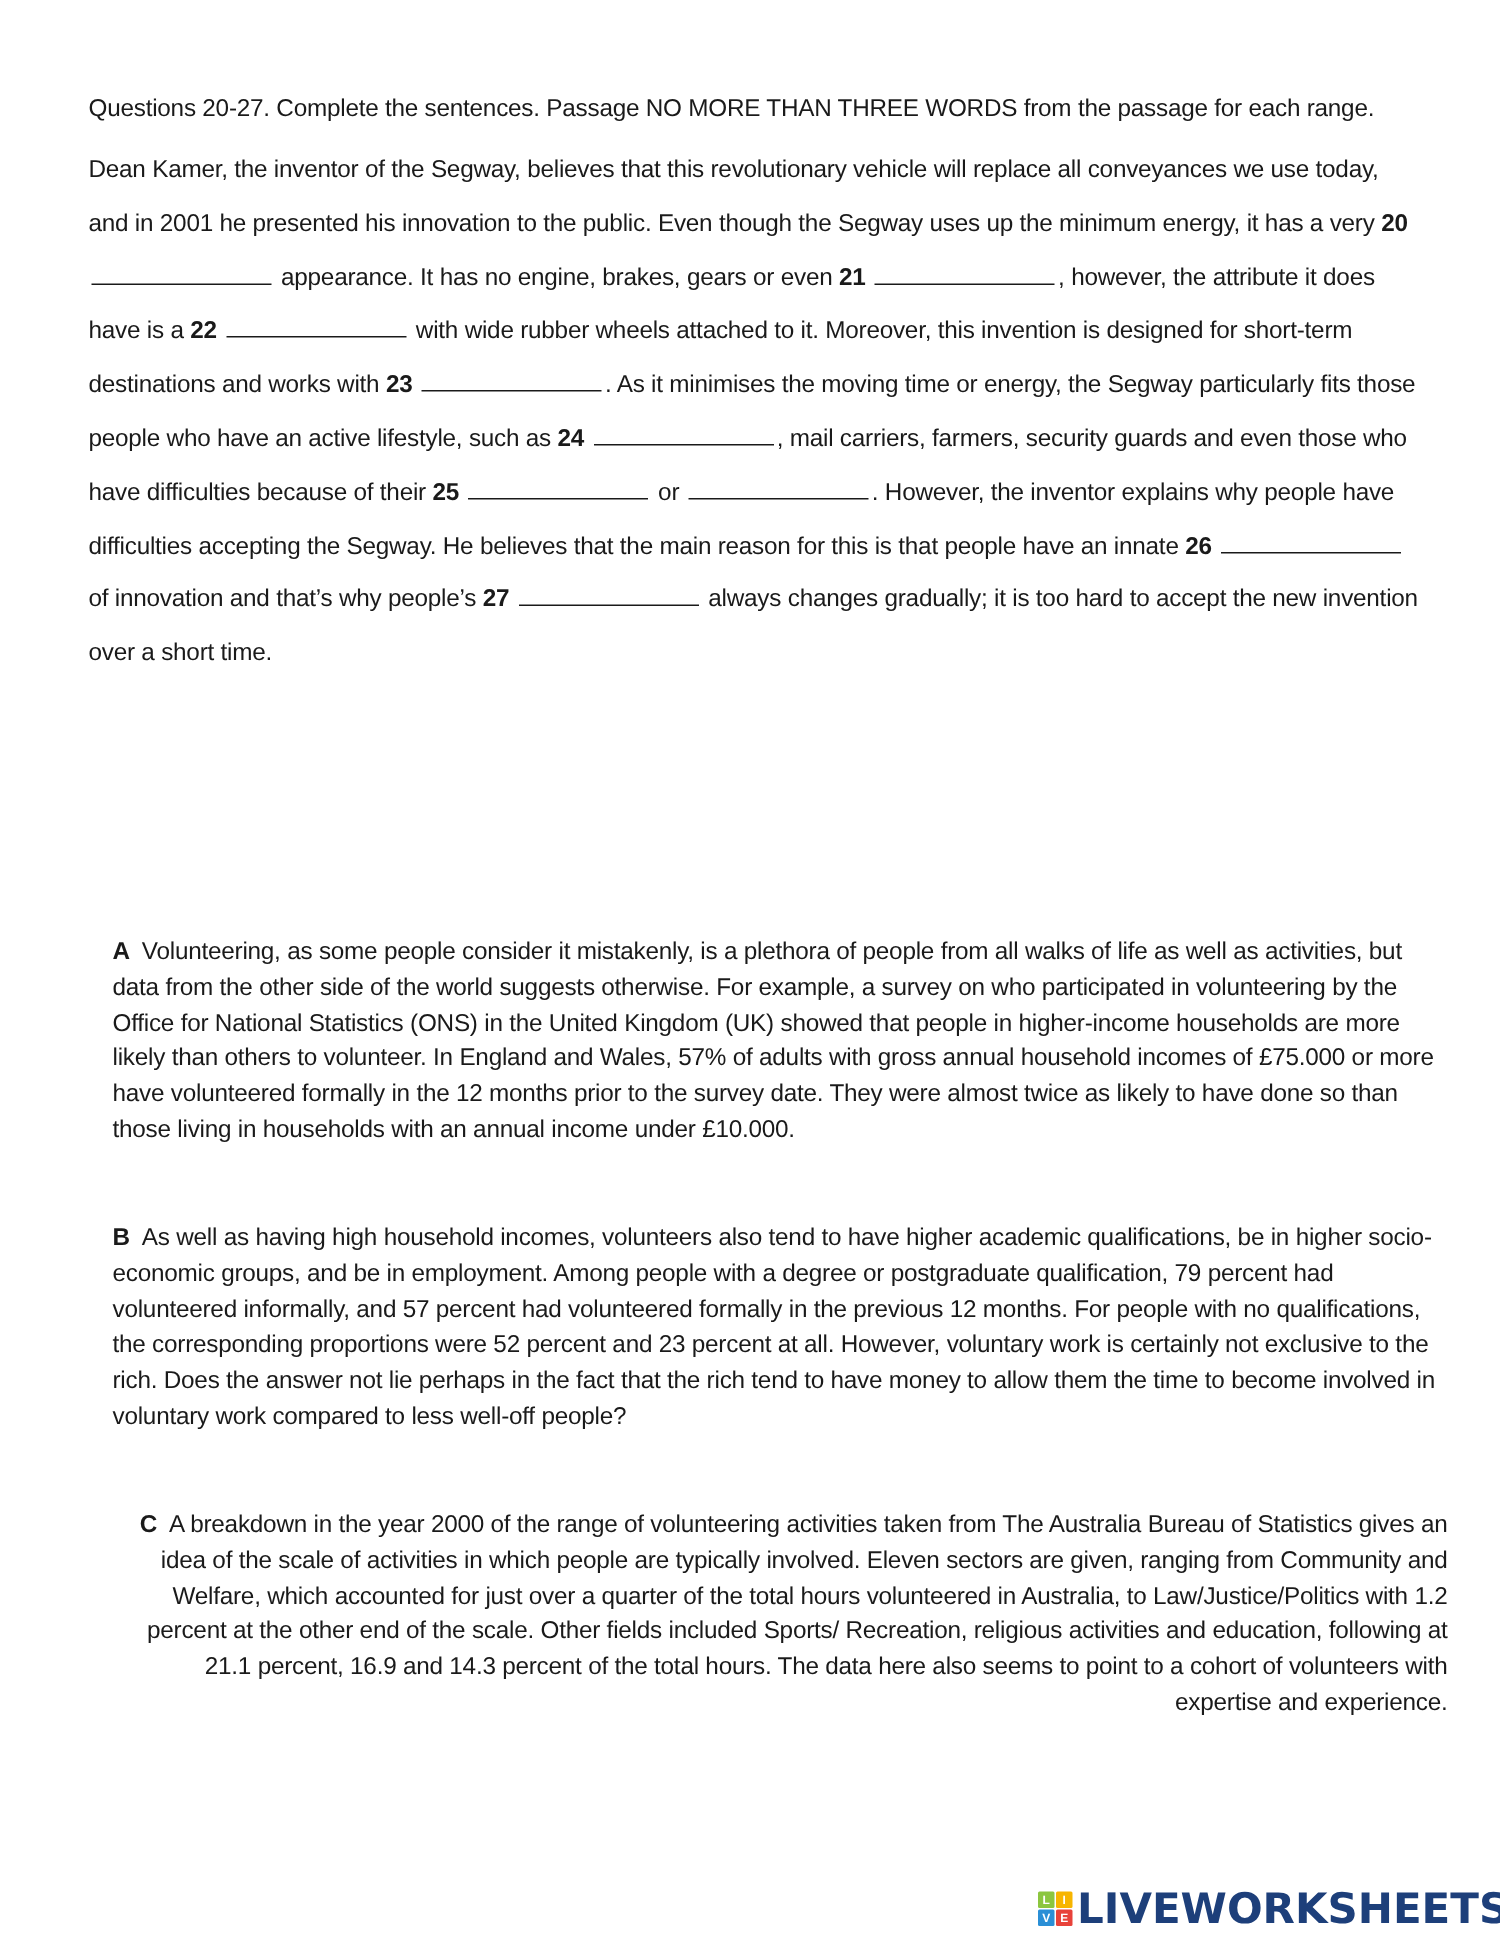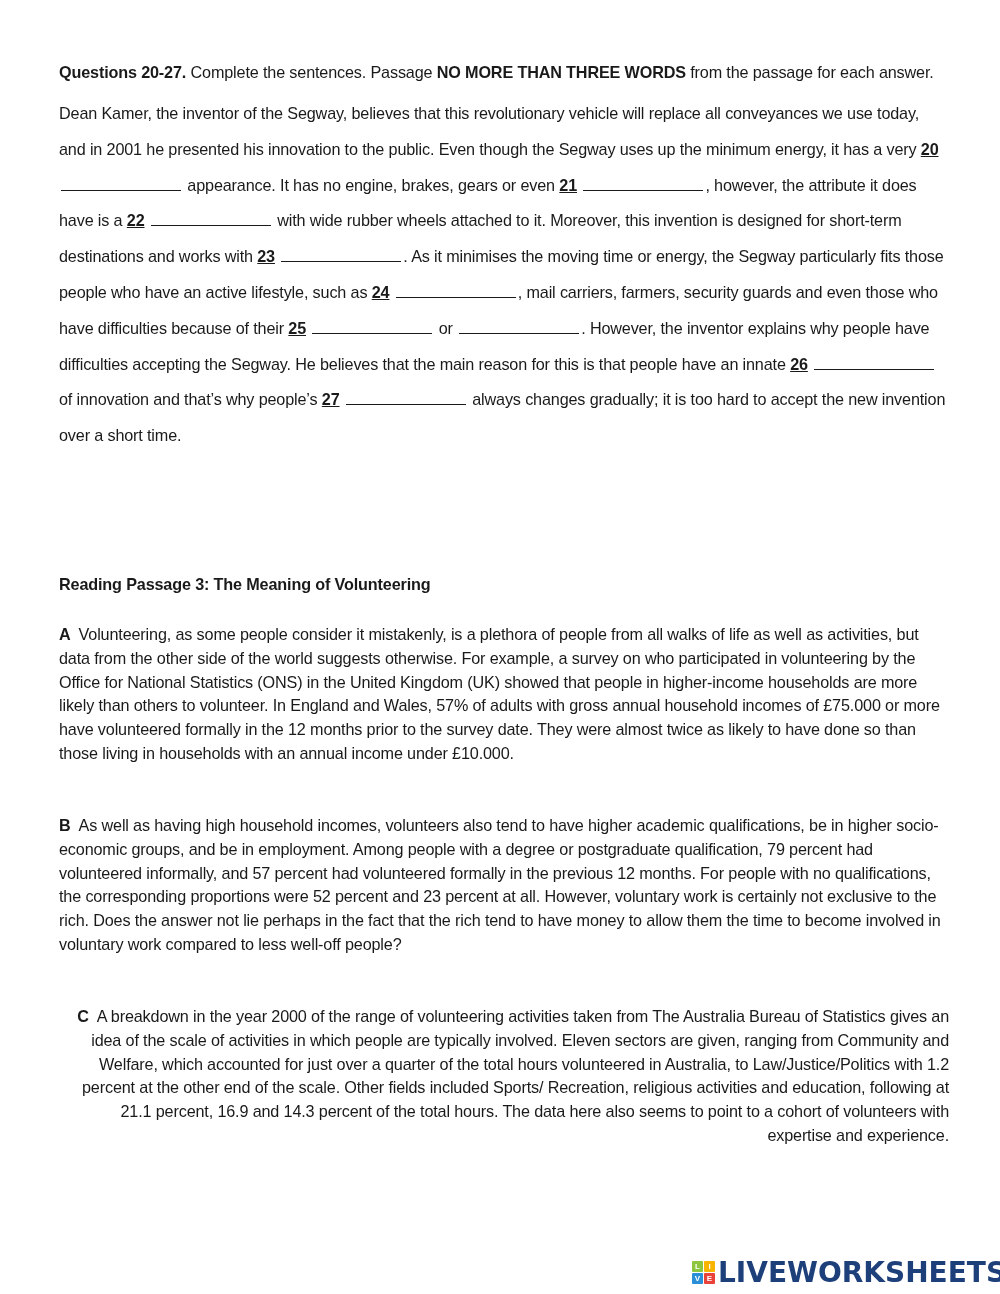--- a/index.html
+++ b/index.html
@@ -3,49 +3,48 @@
 <meta charset="utf-8">
 <style>
   html, body { margin: 0; padding: 0; background: #ffffff; }
   body {
     width: 1000px; height: 1294px; position: relative; overflow: hidden;
     font-family: "Liberation Sans", "DejaVu Sans", sans-serif;
     color: #1a1a1a;
   }
   .page { position: absolute; left: 59px; top: 60px; width: 890px; font-size: 16.2px; letter-spacing: -0.15px; }
   .instr { line-height: 24px; margin: 0; }
-  .instr b { font-weight: bold; text-align: center; }
+  .instr b { font-weight: normal; text-align: center; }
   .gap-passage { margin-top: 12px; line-height: 35.8px; }
-  .gap-passage b { font-weight: bold; text-decoration: underline; }
+  .gap-passage b { font-weight: bold; }
   .blank { display: inline-block; width: 120px; border-bottom: 1px solid #1a1a1a; height: 14px; vertical-align: baseline; margin: 0 2px; }
   .title { font-weight: bold; margin: 0; position: absolute; top: 515px; left: 0; }
-  .para { margin: 0; line-height: 23.8px; position: absolute; left: 0; width: 890px; }
+  .para { margin: 0; line-height: 23.8px; position: absolute; left: 16px; width: 890px; }
   .para .letter { font-weight: bold; margin-right: 8px; }
   #para-A { top: 563px; }
   #para-B { top: 754px; }
   #para-C { top: 945px; text-align: right; }
   #para-D { top: 1112px; }
   .logo { position: absolute; left: 692px; top: 1256px; display: flex; align-items: center; }
   .logo-grid { display: grid; grid-template-columns: 11px 11px; grid-template-rows: 11px 11px; gap: 1px; margin-right: 3px; }
   .logo-grid span { font-size: 8px; font-weight: bold; color: #fff; display: flex; align-items: center; justify-content: center; border-radius: 1px; line-height: 1; }
   .logo-text { font-size: 28px; font-weight: bold; color: #1d3f7a; letter-spacing: 0px; font-family: "DejaVu Sans", sans-serif; }
 </style>
 </head>
 <body>
 
 <div class="page">
   <p class="instr">
-    <b>Questions 20-27.</b><span>  Complete the sentences. Passage </span><b>NO MORE THAN THREE WORDS</b><span> from the passage for each answer.</span>
+    <b>Questions 20-27.</b><span>  Complete the sentences. Passage </span><b>NO MORE THAN THREE WORDS</b><span> from the passage for each range.</span>
   </p>
 
   <p class="gap-passage">
     <span>Dean Kamer, the inventor of the Segway, believes that this revolutionary vehicle will replace all conveyances we use today, and in 2001 he presented his innovation to the public. Even though the Segway uses up the minimum energy, it has a very </span><b>20</b> <span class="blank"></span><span> appearance. It has no engine, brakes, gears or even </span><b>21</b> <span class="blank"></span><span>, however, the attribute it does have is a </span><b>22</b> <span class="blank"></span><span> with wide rubber wheels attached to it. Moreover, this invention is designed for short-term destinations and works with </span><b>23</b> <span class="blank"></span><span>. As it minimises the moving time or energy, the Segway particularly fits those people who have an active lifestyle, such as </span><b>24</b> <span class="blank"></span><span>, mail carriers, farmers, security guards and even those who have difficulties because of their </span><b>25</b> <span class="blank"></span><span> or </span><span class="blank"></span><span>. However, the inventor explains why people have difficulties accepting the Segway. He believes that the main reason for this is that people have an innate </span><b>26</b> <span class="blank"></span><span> of innovation and that’s why people’s </span><b>27</b> <span class="blank"></span><span> always changes gradually; it is too hard to accept the new invention over a short time.</span>
   </p>
 
-  <p class="title">Reading Passage 3:  The Meaning of Volunteering</p>
 
   <p class="para" id="para-A"><span class="letter">A</span><span>Volunteering, as some people consider it mistakenly, is a plethora of people from all walks of life as well as activities, but data from the other side of the world suggests otherwise. For example, a survey on who participated in volunteering by the Office for National Statistics (ONS) in the United Kingdom (UK) showed that people in higher-income households are more likely than others to volunteer. In England and Wales, 57% of adults with gross annual household incomes of £75.000 or more have volunteered formally in the 12 months prior to the survey date. They were almost twice as likely to have done so than those living in households with an annual income under £10.000.</span></p>
   <p class="para" id="para-B"><span class="letter">B</span><span>As well as having high household incomes, volunteers also tend to have higher academic qualifications, be in higher socio-economic groups, and be in employment. Among people with a degree or postgraduate qualification, 79 percent had volunteered informally, and 57 percent had volunteered formally in the previous 12 months. For people with no qualifications, the corresponding proportions were 52 percent and 23 percent at all. However, voluntary work is certainly not exclusive to the rich. Does the answer not lie perhaps in the fact that the rich tend to have money to allow them the time to become involved in voluntary work compared to less well-off people?</span></p>
   <p class="para" id="para-C"><span class="letter">C</span><span>A breakdown in the year 2000 of the range of volunteering activities taken from The Australia Bureau of Statistics gives an idea of the scale of activities in which people are typically involved. Eleven sectors are given, ranging from Community and Welfare, which accounted for just over a quarter of the total hours volunteered in Australia, to Law/Justice/Politics with 1.2 percent at the other end of the scale. Other fields included Sports/ Recreation, religious activities and education, following at 21.1 percent, 16.9 and 14.3 percent of the total hours. The data here also seems to point to a cohort of volunteers with expertise and experience.</span></p>
 </div>
 
 <div class="logo">
   <div class="logo-grid">
     <span class="tile" style="background: rgb(140, 198, 63);">L</span>
     <span class="tile" style="background: rgb(247, 181, 0);">I</span>

